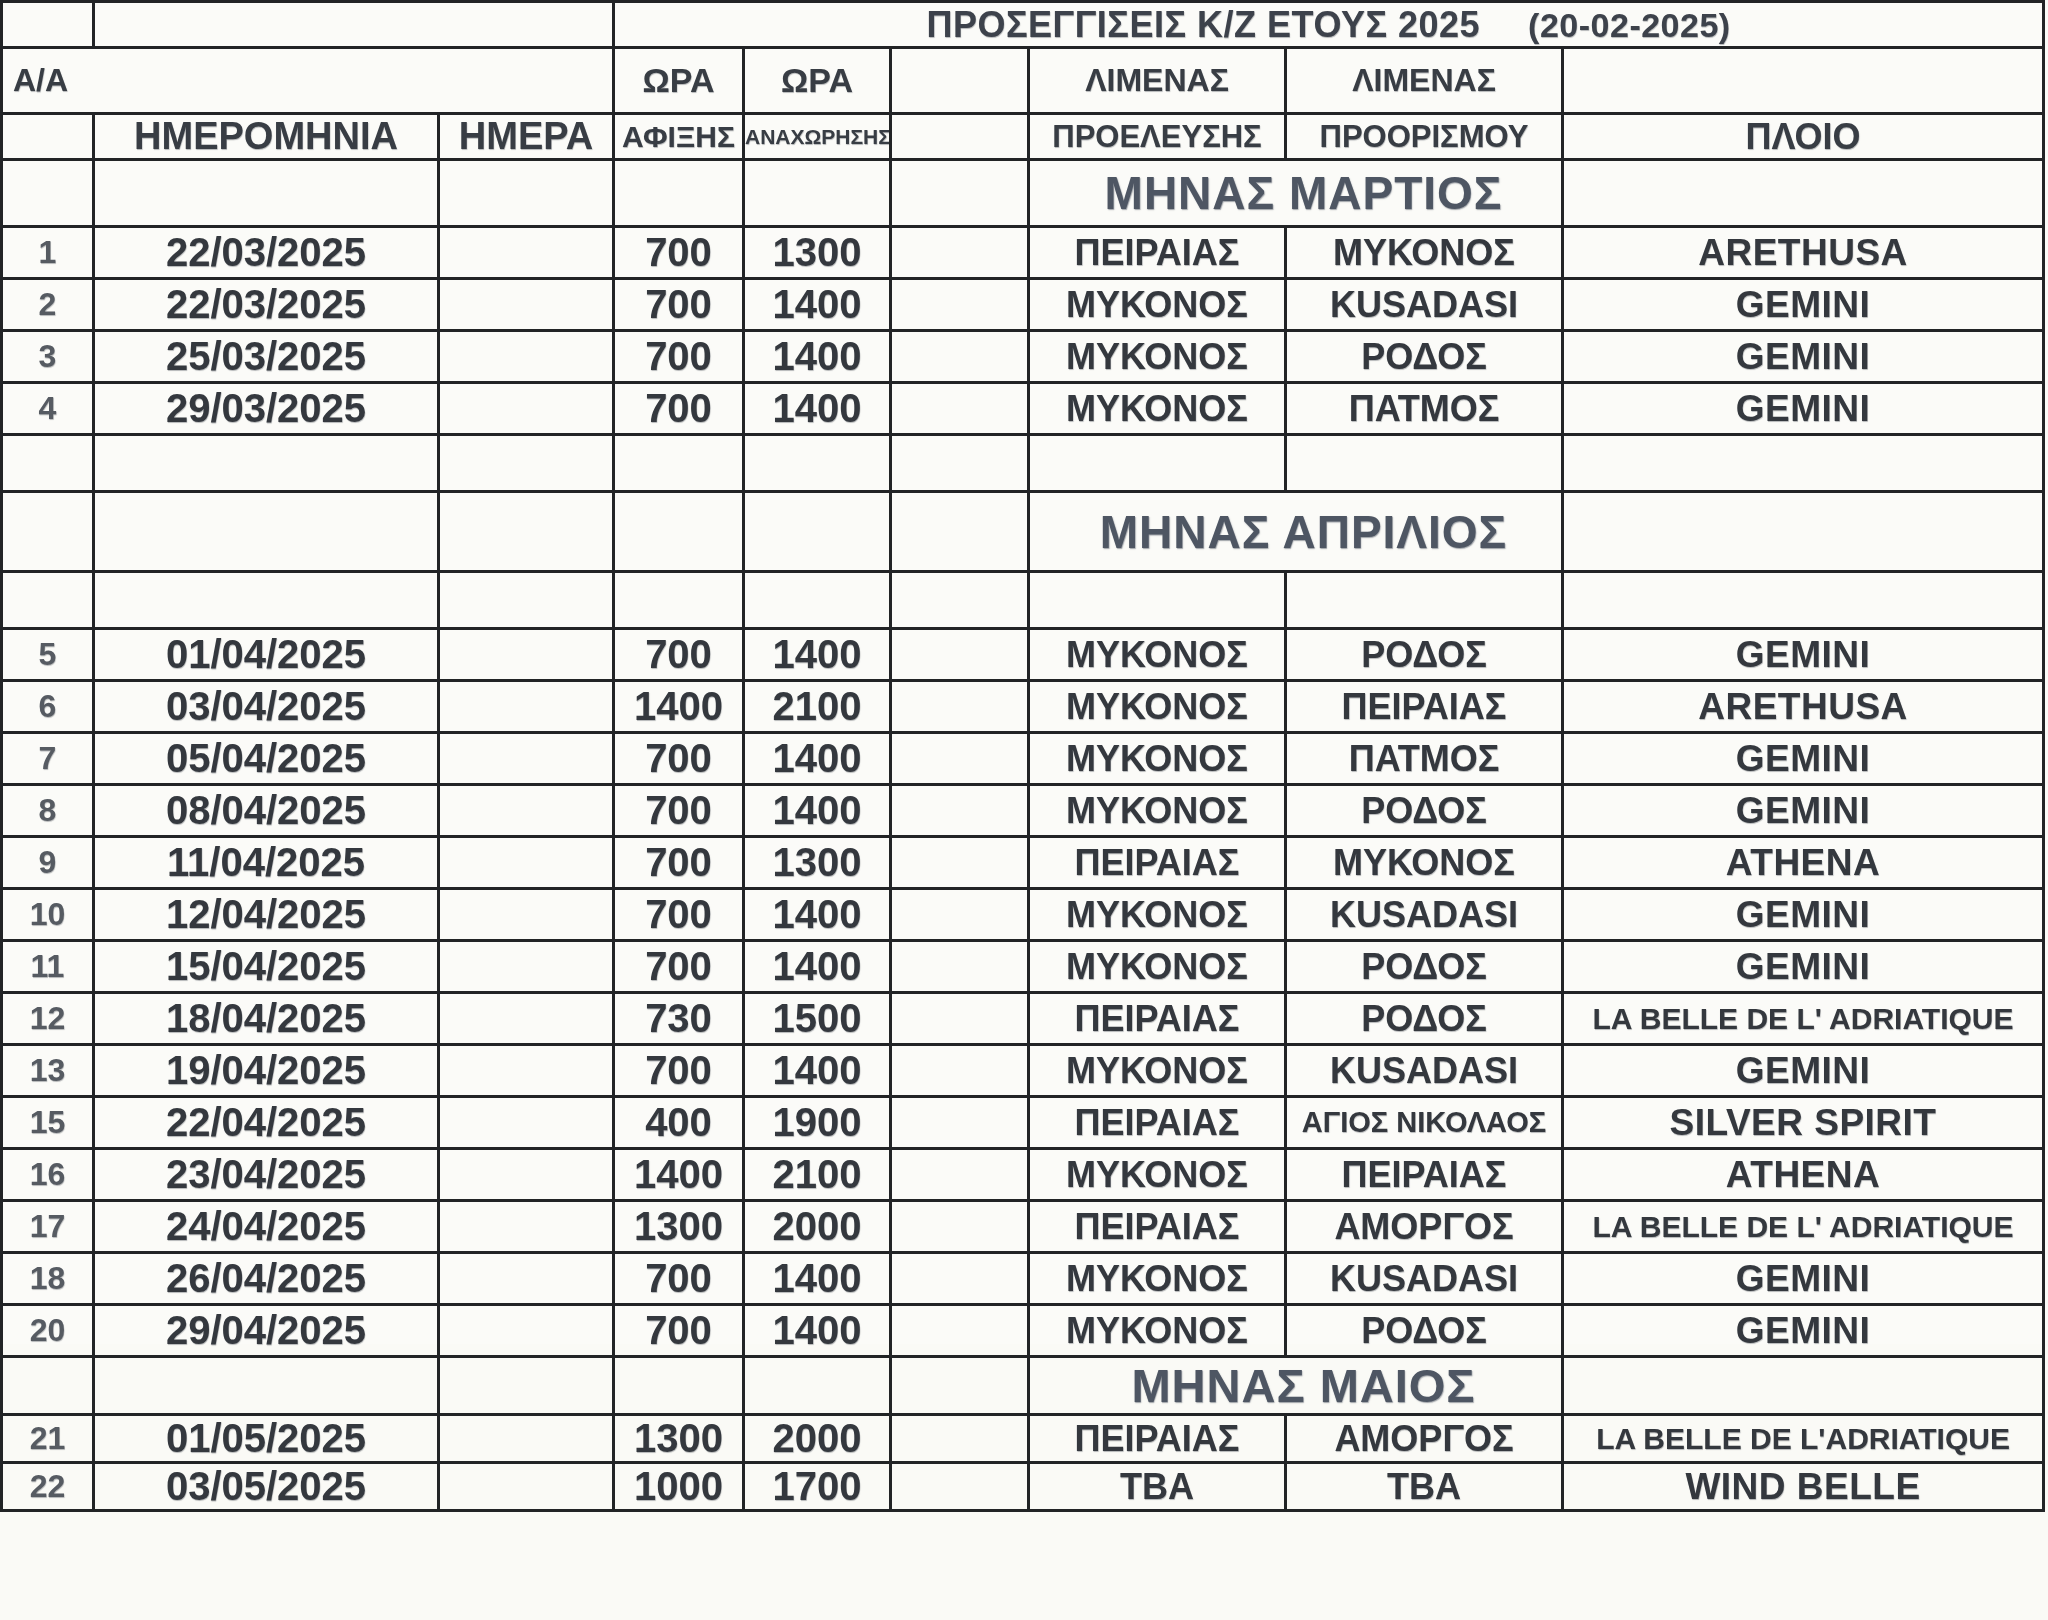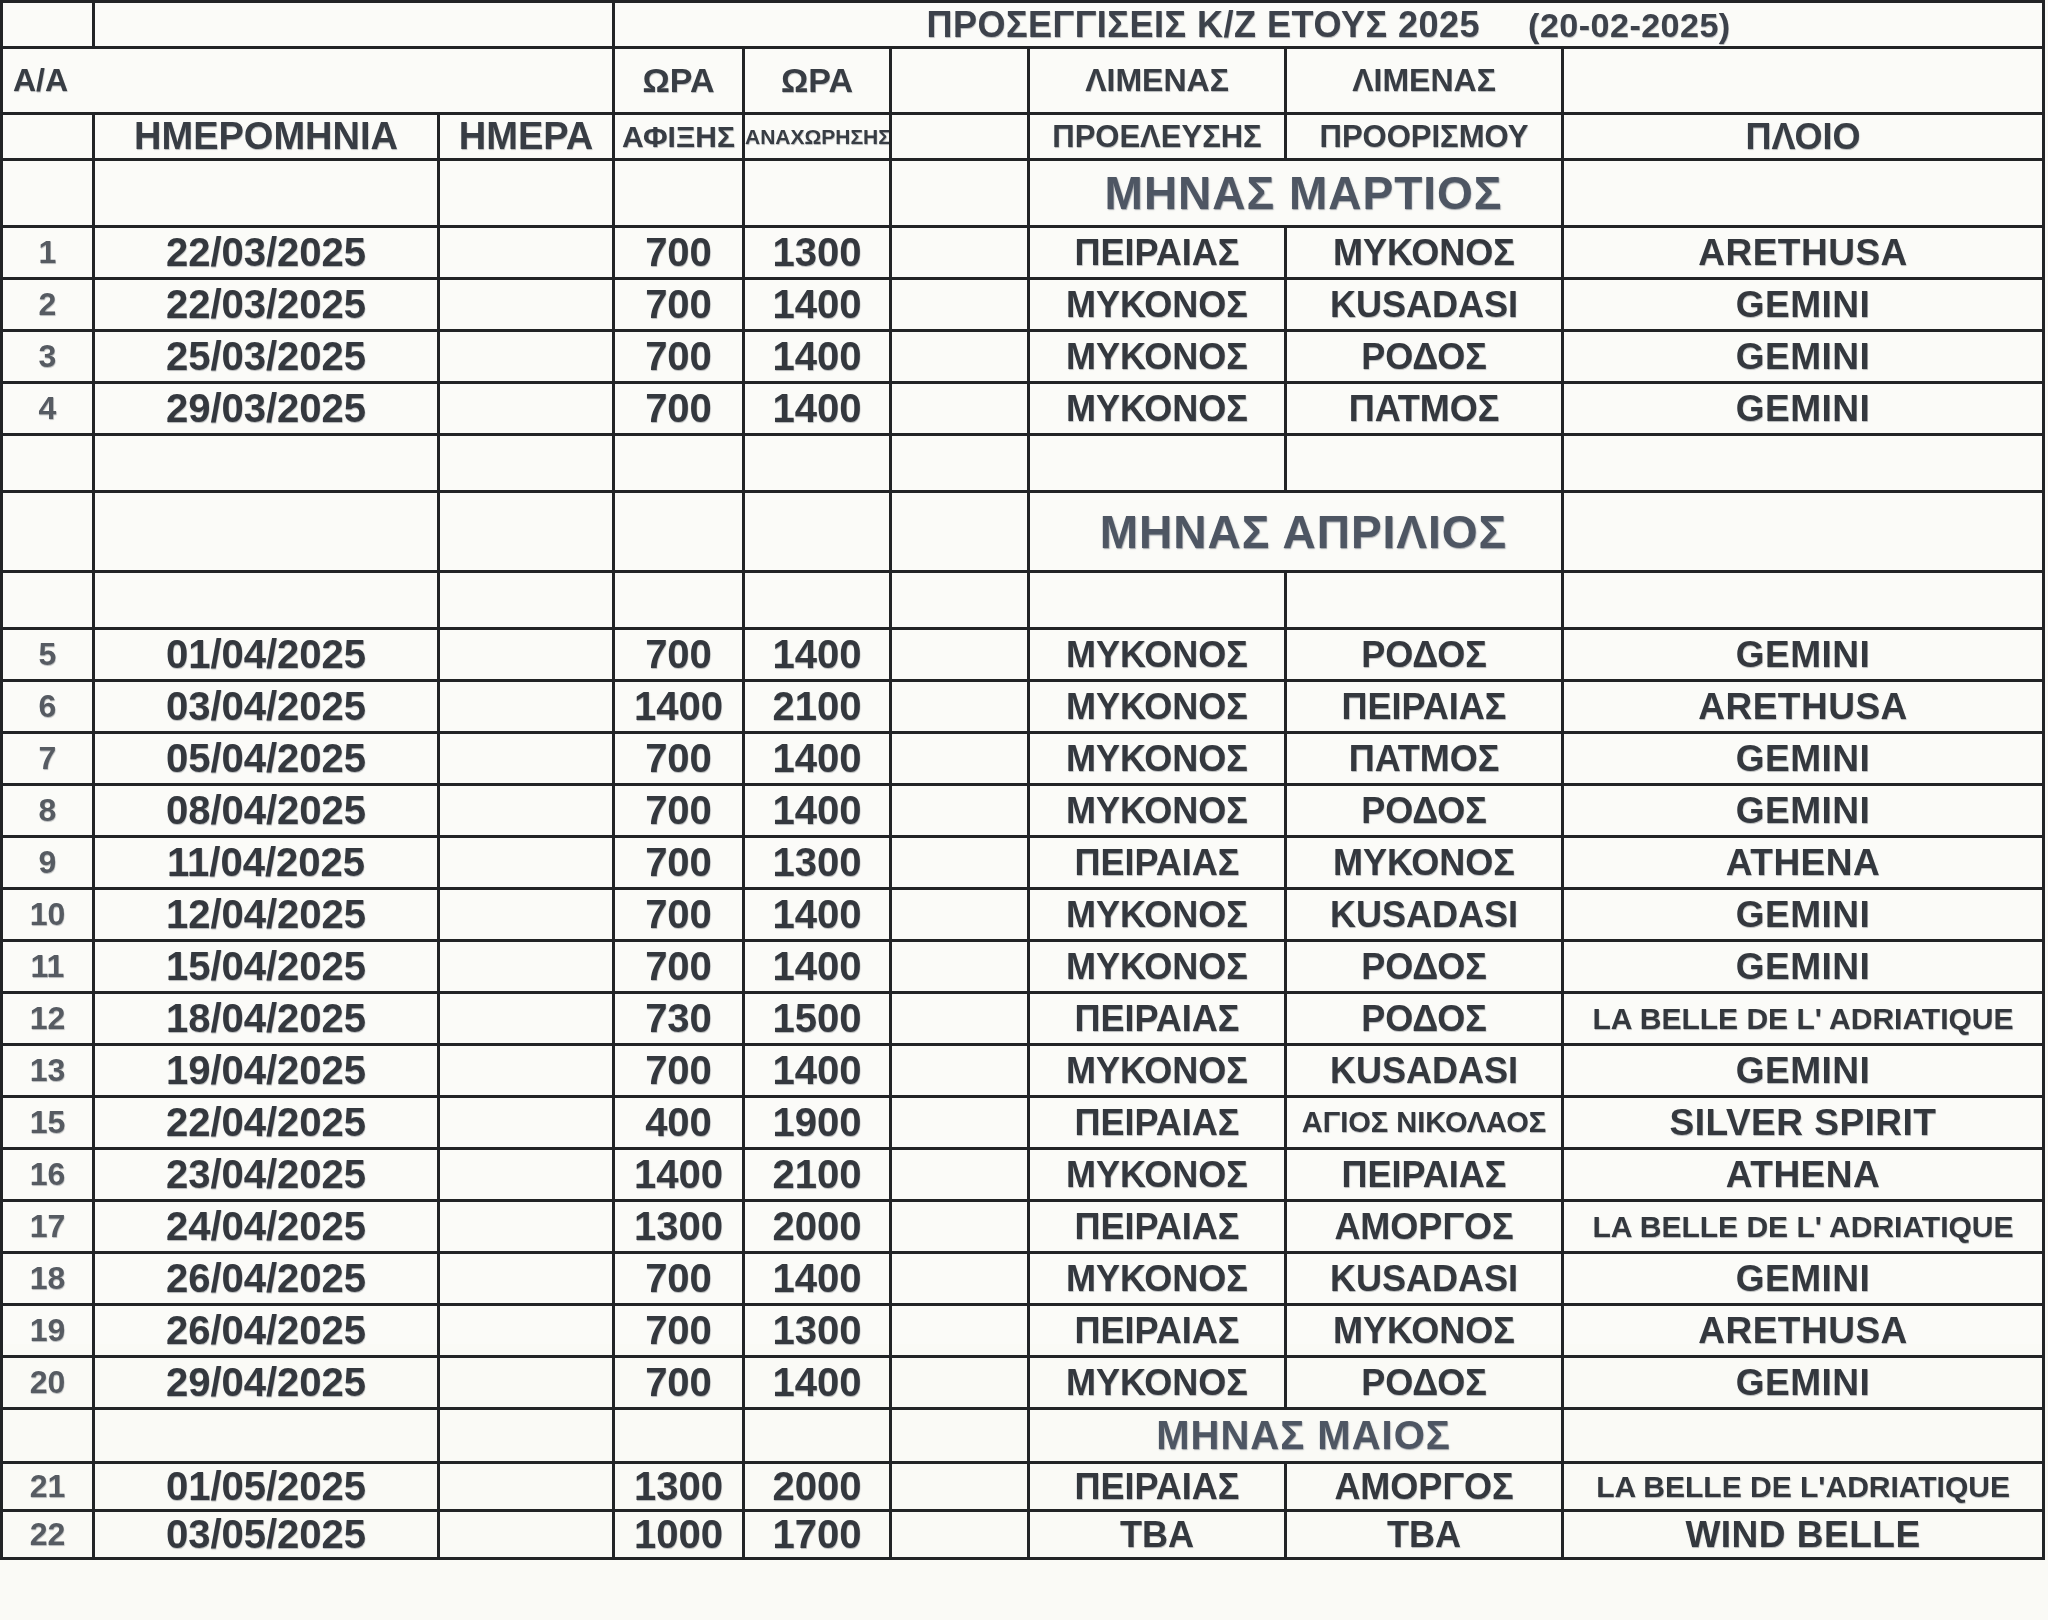--- a/index.html
+++ b/index.html
@@ -49,21 +49,21 @@
   .h-anaxor{font-size:21px;color:#383d44;}
   .h-proel{font-size:31px;color:#383d44;}
   .h-proor{font-size:31px;color:#383d44;}
   .h-ploio{font-size:36px;color:#383d44;}
   
   .month-cell{
     font-size:46px;color:#4e5663;letter-spacing:1px;
     text-shadow:0.6px 0.6px 1.2px rgba(78,86,99,0.55);
     padding-left:16px;
   }
-  .month-cell.month-small{font-size:40px;}
+  .month-cell.month-small{font-size:47px;}
   
   .c-aa{font-size:32px;color:#565b62;}
   .c-date{font-size:40px;color:#34383e;}
   .c-arr,.c-dep{font-size:40px;color:#34383e;}
   .c-from,.c-to{font-size:36px;color:#34383e;}
   .c-from.long,.c-to.long{font-size:29px;}
   .c-ship{font-size:37px;color:#34383e;letter-spacing:0.5px;}
   .c-ship.long{font-size:30px;letter-spacing:0;}
 </style>
 </head>
@@ -331,31 +331,20 @@
           <td class="c-date">26/04/2025</td>
           <td class="c-day"></td>
           <td class="c-arr">700</td>
           <td class="c-dep">1400</td>
           <td class="c-gap"></td>
           <td class="c-from">ΜΥΚΟΝΟΣ</td>
           <td class="c-to">KUSADASI</td>
           <td class="c-ship">GEMINI</td>
         </tr>
         <tr class="data-row">
-          <td class="c-aa">19</td>
-          <td class="c-date">26/04/2025</td>
-          <td class="c-day"></td>
-          <td class="c-arr">700</td>
-          <td class="c-dep">1300</td>
-          <td class="c-gap"></td>
-          <td class="c-from">ΠΕΙΡΑΙΑΣ</td>
-          <td class="c-to">ΜΥΚΟΝΟΣ</td>
-          <td class="c-ship">ARETHUSA</td>
-        </tr>
-        <tr class="data-row">
           <td class="c-aa">20</td>
           <td class="c-date">29/04/2025</td>
           <td class="c-day"></td>
           <td class="c-arr">700</td>
           <td class="c-dep">1400</td>
           <td class="c-gap"></td>
           <td class="c-from">ΜΥΚΟΝΟΣ</td>
           <td class="c-to">ΡΟΔΟΣ</td>
           <td class="c-ship">GEMINI</td>
         </tr>

